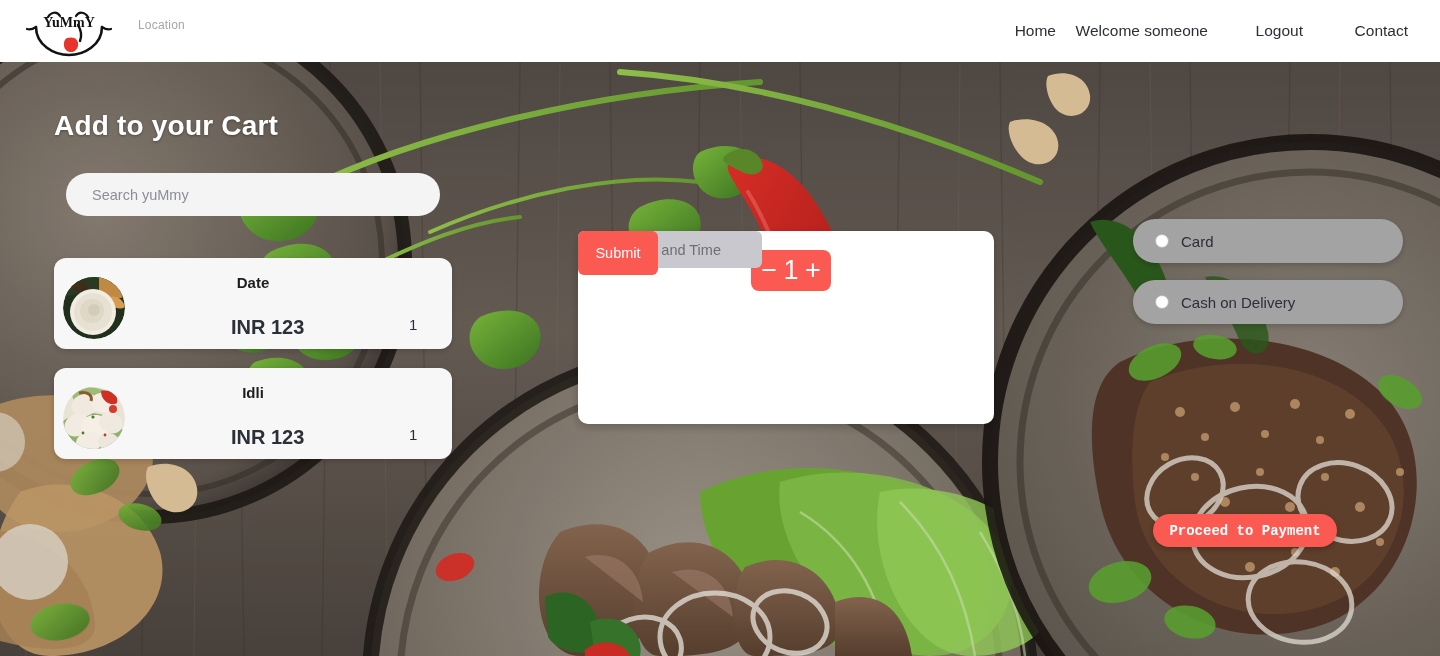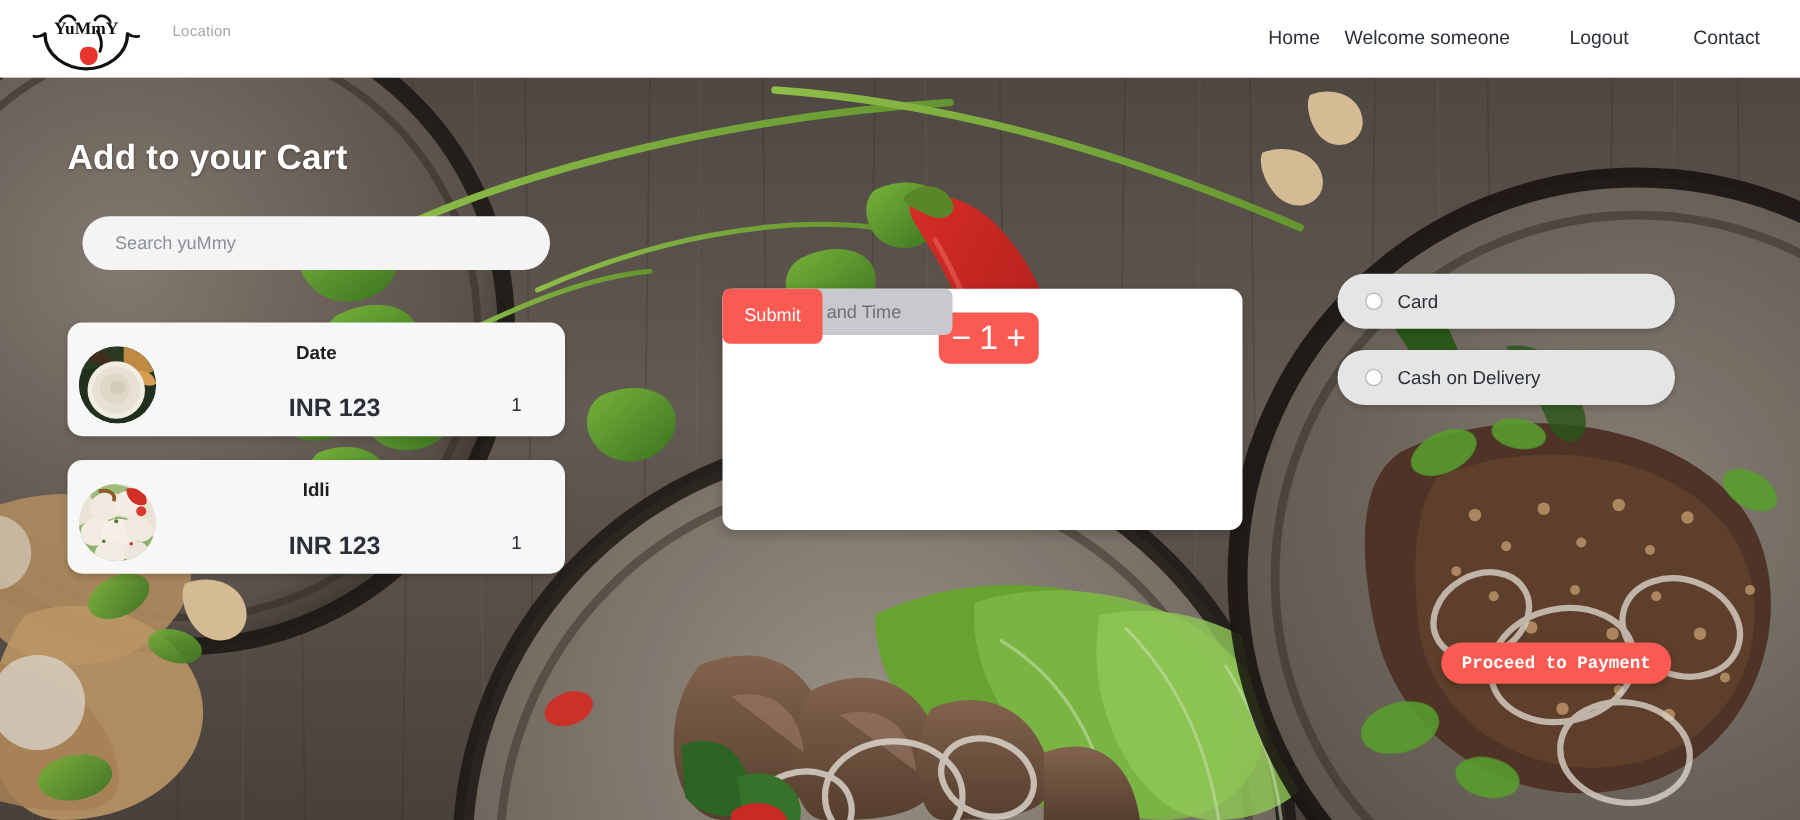--- a/index.html
+++ b/index.html
@@ -170,23 +170,23 @@
     border: none; outline: none;
     border-radius: 6px;
     color: #ffffff;
     font-family: "Liberation Sans", sans-serif;
     font-size: 14.5px;
     cursor: pointer;
   }
 
   
   .pay-option {
-    position: absolute; left: 1070px;
+    position: absolute; left: 1133px;
     width: 270px; height: 44px;
-    background: #e5e5e5;
+    background: #a3a3a3;
     border-radius: 22px;
     z-index: 10;
     display: flex; align-items: center;
     box-shadow: 0 2px 6px rgba(0,0,0,.2);
   }
   .pay-option.p0 { top: 219px; }
   .pay-option.p1 { top: 280px; }
   .radio-dot {
     margin-left: 22px;
     width: 14px; height: 14px;

